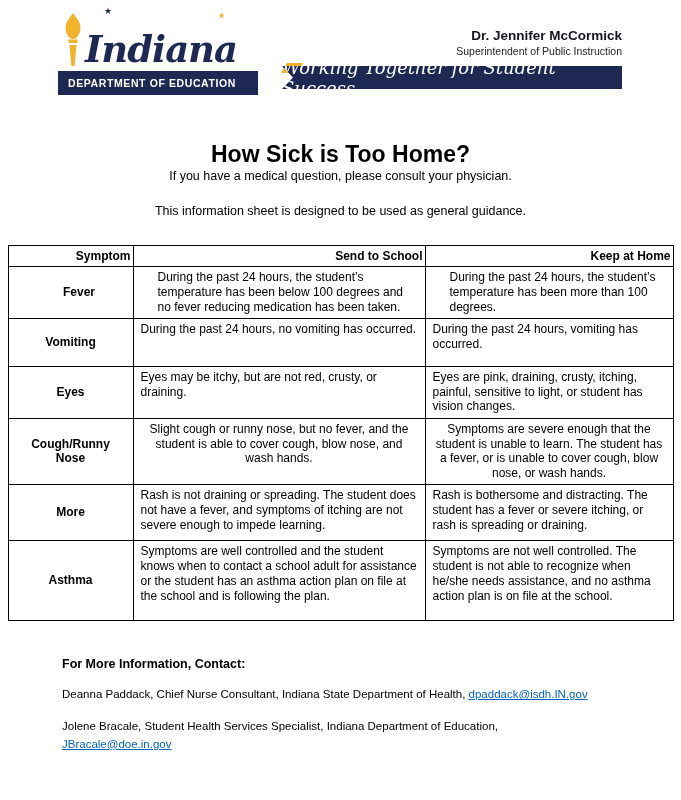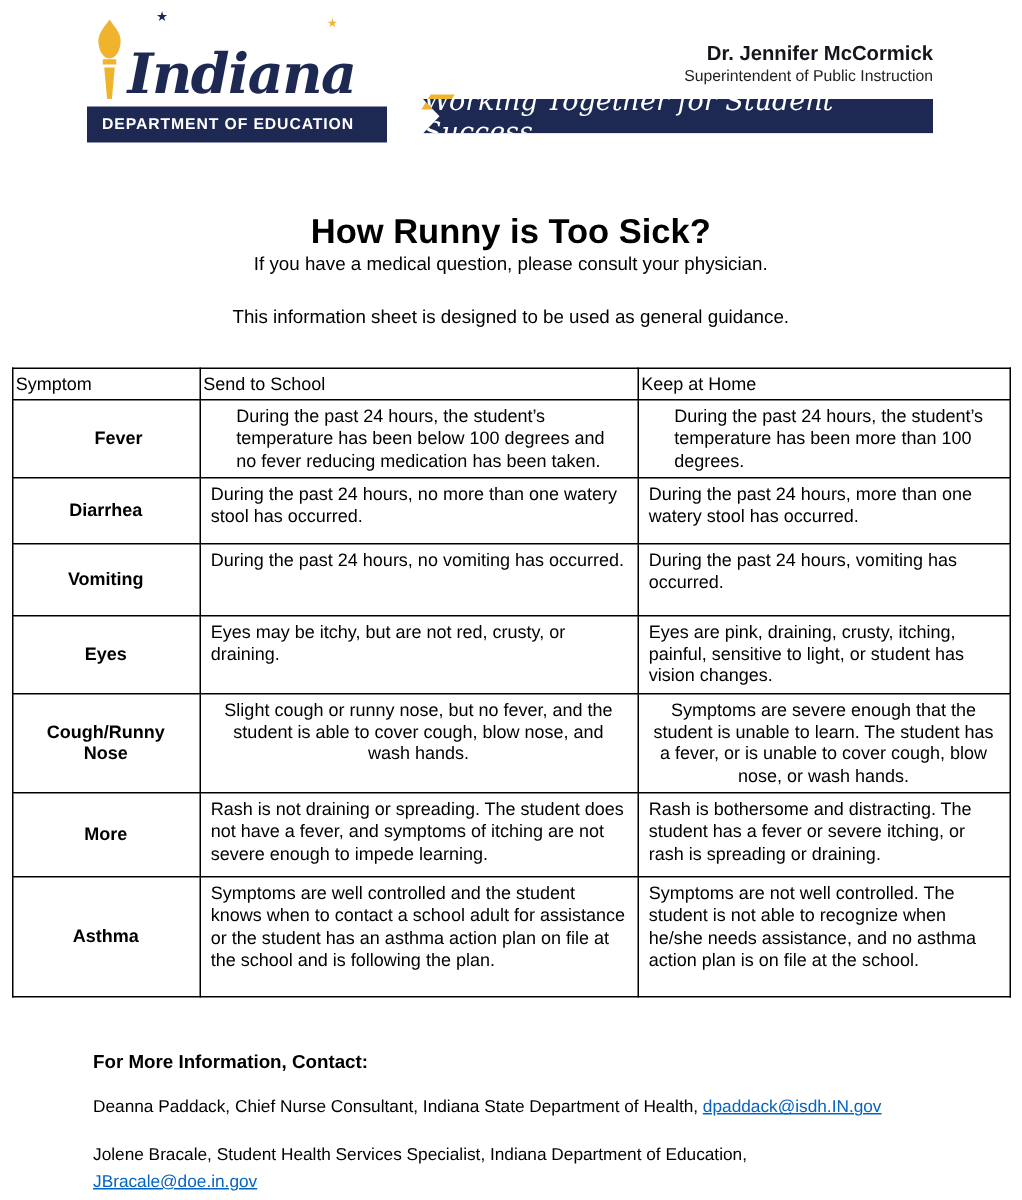--- a/index.html
+++ b/index.html
@@ -50,21 +50,21 @@
   .title { text-align:center; font-size:23px; font-weight:bold; margin-top:46px; color:#000; }
   .sub { text-align:center; font-size:12.5px; line-height:1.4; }
   .sub.first { margin-top:17px; }
 
   
   table.symptoms { margin:25px auto 0; border-collapse:collapse; width:665px; table-layout:fixed; }
   .symptoms col.c1 { width:125px; }
   .symptoms col.c2 { width:292px; }
   .symptoms col.c3 { width:248px; }
   .symptoms th, .symptoms td { border:1px solid #000; }
-  .symptoms th { font-size:12px; font-weight:normal; text-align:left; padding:3px 2px; }
+  .symptoms th { font-size:12px; font-weight:bold; text-align:right; padding:3px 2px; }
   .symptoms td { font-size:12px; padding:3px 7px; vertical-align:top; line-height:1.24; }
   .symptoms td.sym { font-weight:bold; text-align:center; vertical-align:middle; }
   tr.rh50 td { height:50px;padding-left:24px; }
   tr.rh44 td { height:44px; }
   tr.rh48 td { height:48px; }
   tr.rh52 td { height:52px; }
   tr.rh62 td { height:62px;text-align:center; }
   tr.rh56 td { height:56px; }
   tr.rh80 td { height:80px; }
 
@@ -101,21 +101,21 @@
       <div class="official-title">Superintendent of Public Instruction</div>
       <div class="ribbon-wrap">
         <span class="ribbon-fold"></span>
         <div class="ribbon">
           <span>Working Together for Student Success</span>
         </div>
       </div>
     </div>
   </header>
 
-  <h1 class="title">How Runny is Too Sick?</h1>
+  <h1 class="title">How Sick is Too Home?</h1>
   <p class="sub">If you have a medical question, please consult your physician.</p>
   <p class="sub first">This information sheet  is designed to be used as general guidance.</p>
 
   <table class="symptoms">
     <colgroup>
         <col class="c1">
         <col class="c2">
         <col class="c3">
       </colgroup>
     <thead>
@@ -123,25 +123,20 @@
         <th>Symptom</th>
         <th>Send to School</th>
         <th>Keep at Home</th>
       </tr>
     </thead>
     <tbody>
       <tr class="rh50">
         <td class="sym">Fever</td>
         <td>During the past 24 hours, the student’s temperature has been below 100 degrees and no fever reducing medication has been taken.</td>
         <td>During the past 24 hours, the student’s temperature has been more than 100 degrees.</td>
-      </tr>
-      <tr class="rh44">
-        <td class="sym">Diarrhea</td>
-        <td>During the past 24 hours, no more than one watery stool has occurred.</td>
-        <td>During the past 24 hours, more than one watery stool has occurred.</td>
       </tr>
       <tr class="rh48">
         <td class="sym">Vomiting</td>
         <td>During the past 24 hours, no vomiting has occurred.</td>
         <td>During the past 24 hours, vomiting has occurred.</td>
       </tr>
       <tr class="rh52">
         <td class="sym">Eyes</td>
         <td>Eyes may be itchy, but are not red, crusty, or draining.</td>
         <td>Eyes are pink, draining, crusty, itching, painful, sensitive to light, or student has vision changes.</td>

